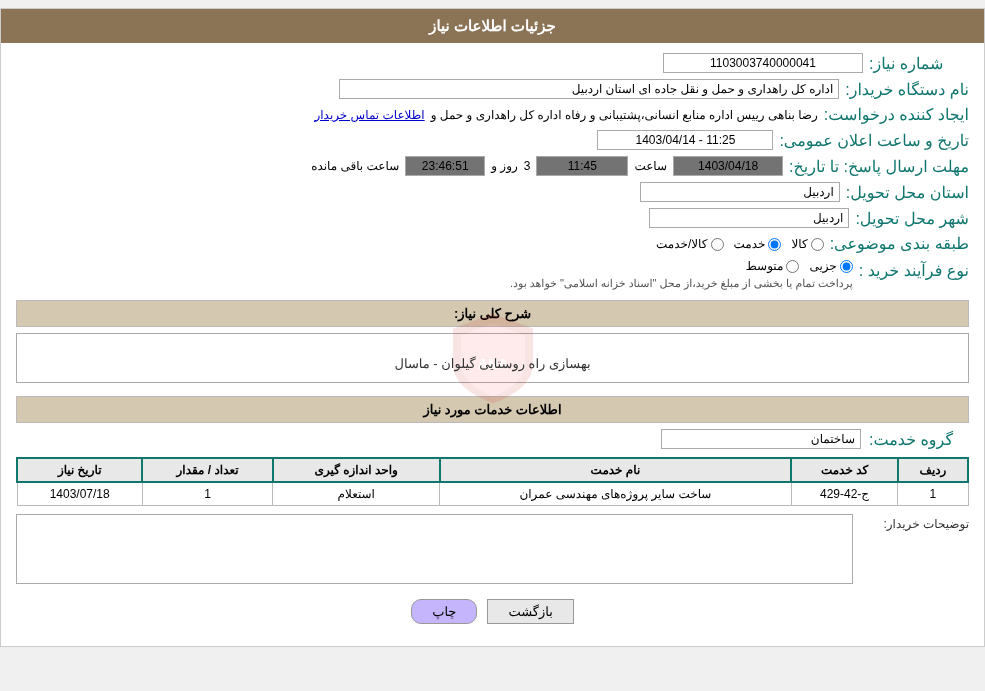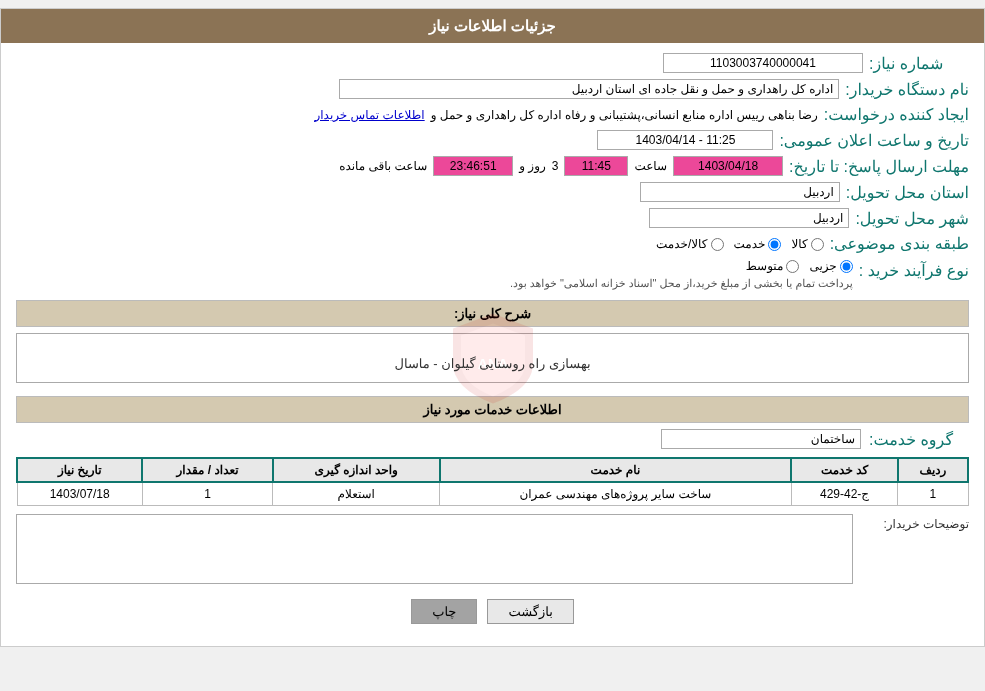--- a/index.html
+++ b/index.html
@@ -61,21 +61,21 @@
       background: #d4c9b0;
       text-align: center;
       padding: 5px;
       font-weight: bold;
       font-size: 13px;
       margin: 10px 0 6px 0;
       border: 1px solid #bbb;
     }
     .timer-box {
       border: 1px solid #aaa;
-      background: #ec4899;
+      background: #737373;
       padding: 2px 5px;
       font-size: 12px;
       font-family: Tahoma, Arial, sans-serif;
       direction: ltr;
       text-align: center;
     }
     .radio-group {
       display: flex;
       align-items: center;
       gap: 10px;
@@ -133,21 +133,22 @@
     }
     .btn {
       padding: 4px 20px;
       font-size: 13px;
       font-family: Tahoma, Arial, sans-serif;
       cursor: pointer;
       border: 1px solid #999;
       background: #e8e8e8;
     }
     .btn-print {
-      background: #a3a3a3;
+      background: #c4b5fd;
+      border-radius: 10px;
     }
     .btn-back {
       background: #e8e8e8;
     }
     .row-label {
       display: flex;
       align-items: flex-start;
       gap: 6px;
       margin-bottom: 6px;
     }
@@ -208,21 +209,21 @@
 
     <div class="form-row">
       <span class="label">تاریخ و ساعت اعلان عمومی:</span>
       <input class="input-box" type="text" style="width: 176px; direction: ltr; text-align: center;" value="1403/04/14 - 11:25">
     </div>
 
     <div class="form-row">
       <span class="label label-wide">مهلت ارسال پاسخ: تا تاریخ:</span>
       <input class="input-box timer-box" type="text" style="width: 110px;" value="1403/04/18">
       <span style="font-size:12px;">ساعت</span>
-      <input class="input-box timer-box" type="text" style="width: 64px;" value="11:45">
+      <input class="input-box timer-box" type="text" style="width: 92px;" value="11:45">
       <span style="font-size:12px;">3</span>
       <span style="font-size:12px;">روز و</span>
       <input class="input-box timer-box" type="text" style="width: 80px; direction: ltr;" value="23:46:51">
       <span style="font-size:12px;">ساعت باقی مانده</span>
     </div>
 
     <div class="form-row">
       <span class="label">استان محل تحویل:</span>
       <input class="input-box" type="text" style="width: 200px;" value="اردبیل">
     </div>

